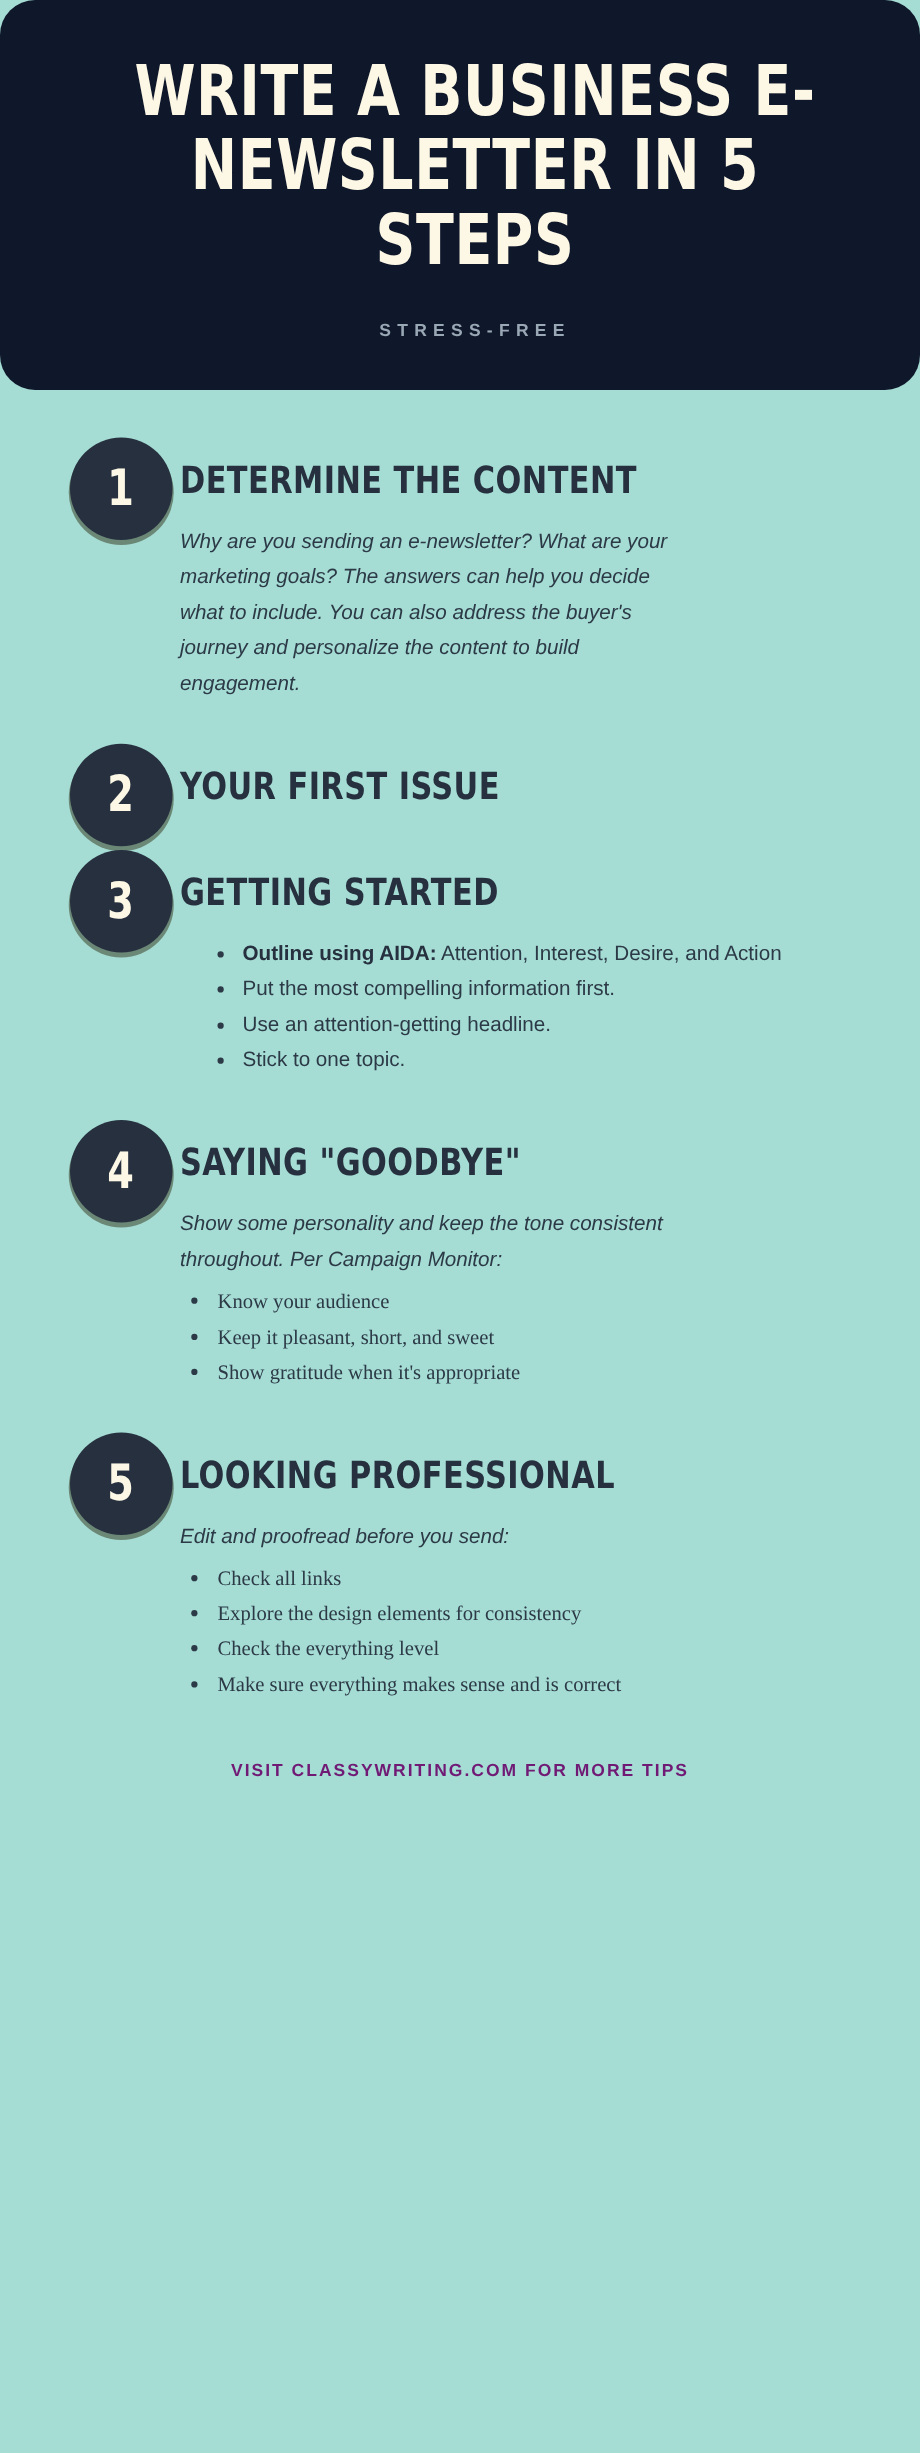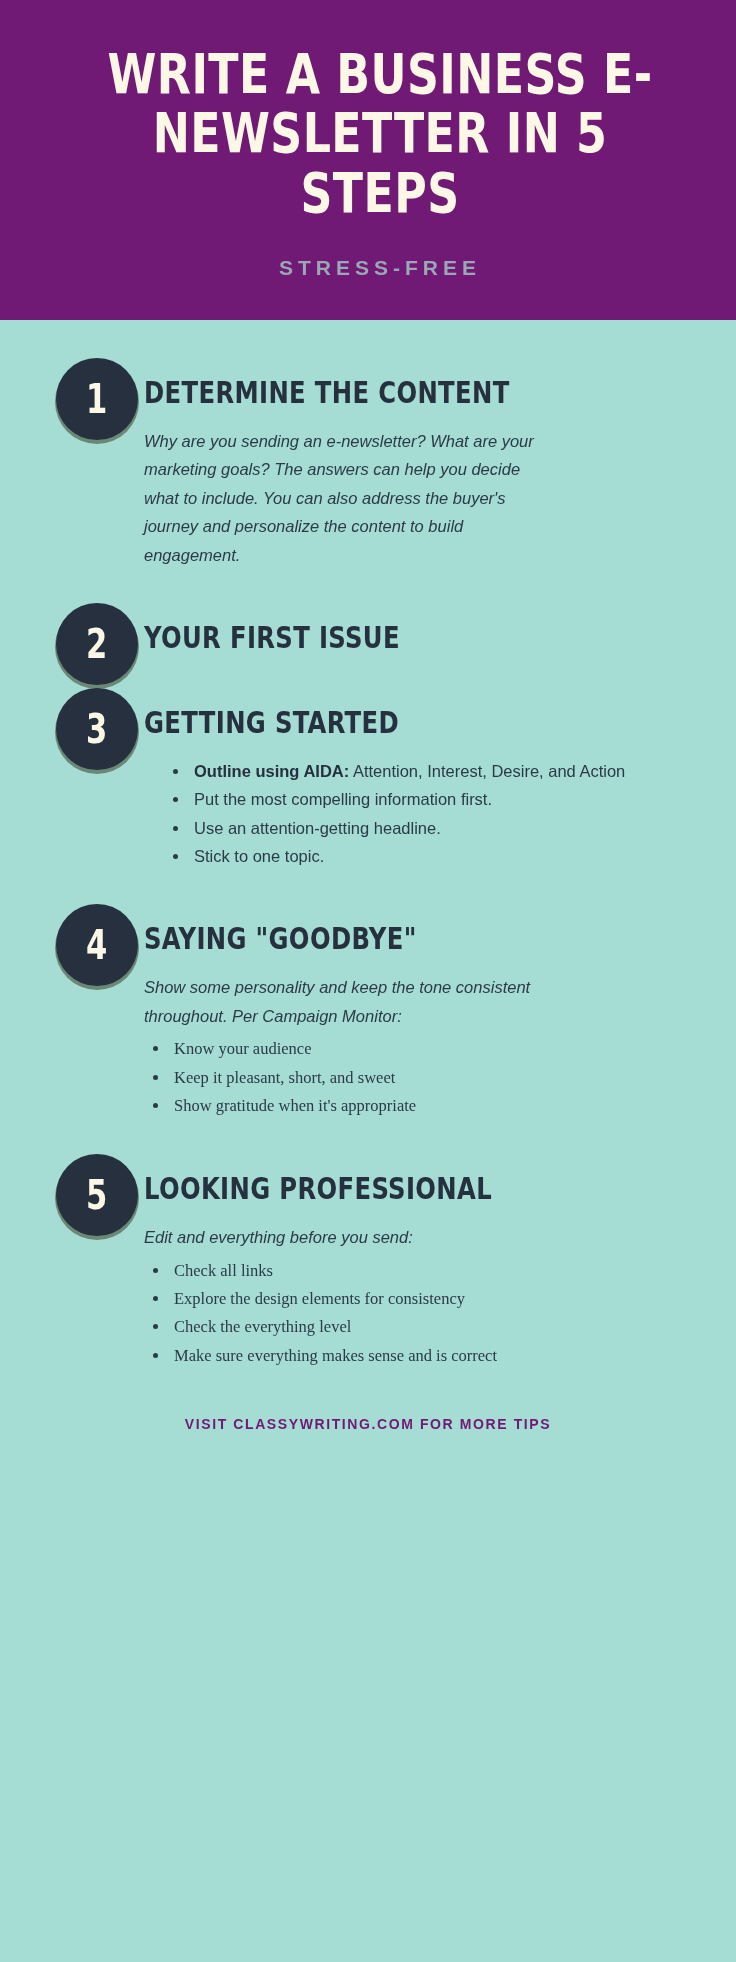--- a/index.html
+++ b/index.html
@@ -16,44 +16,45 @@
   .page {
     position: relative;
     width: 736px;
     height: 1962px;
     background: #a5dcd4;
     box-sizing: border-box;
   }
 
   
   .header {
-    background: #701a75;
+    background: #0f172a;
     padding: 44px 24px 40px 48px;
     text-align: center;
     box-sizing: border-box;
+    border-radius: 28px;
   }
   .header-title {
     color: #fdf8e5;
     font-family: "Liberation Sans Narrow", "DejaVu Sans Condensed", "Liberation Sans", sans-serif;
     font-weight: bold;
     font-size: 56px;
     line-height: 1.06;
     letter-spacing: 0.5px;
     text-transform: uppercase;
     transform: scaleX(0.88);
     transform-origin: center;
     margin: 0 0 34px 0;
     padding: 0;
     white-space: normal;
   }
   .header-subtitle {
     color: #9aa7b4;
     font-family: "Liberation Sans", sans-serif;
     font-weight: bold;
-    font-size: 21px;
+    font-size: 14px;
     letter-spacing: 5px;
     text-transform: uppercase;
     margin: 0;
   }
 
   
   .steps {
     padding: 38px 26px 0 26px;
     box-sizing: border-box;
   }
@@ -212,21 +213,21 @@
             <li><span>Show gratitude when it's appropriate</span></li>
           </ul>
         </div>
       </div>
       <div class="step">
         <div class="step-badge">
           <span class="step-badge-number">5</span>
         </div>
         <div class="step-body">
           <h2 class="step-heading">Looking Professional</h2>
-          <p class="step-paragraph wide">Edit and everything before you send:</p>
+          <p class="step-paragraph wide">Edit and proofread before you send:</p>
           <ul class="step-list gap-after-para">
             <li><span>Check all links</span></li>
             <li><span>Explore the design elements for consistency</span></li>
             <li><span>Check the everything level</span></li>
             <li><span>Make sure everything makes sense and is correct</span></li>
           </ul>
         </div>
       </div>
     </div>
 

